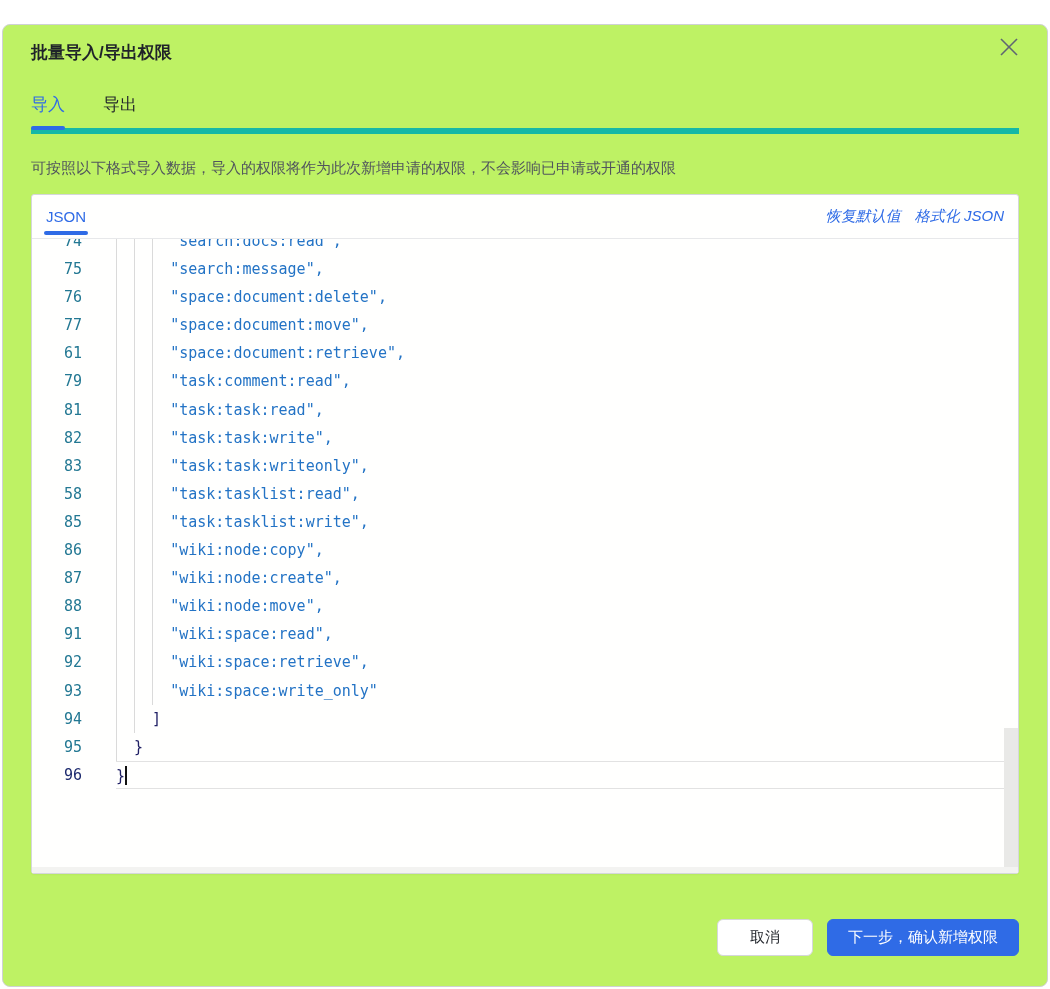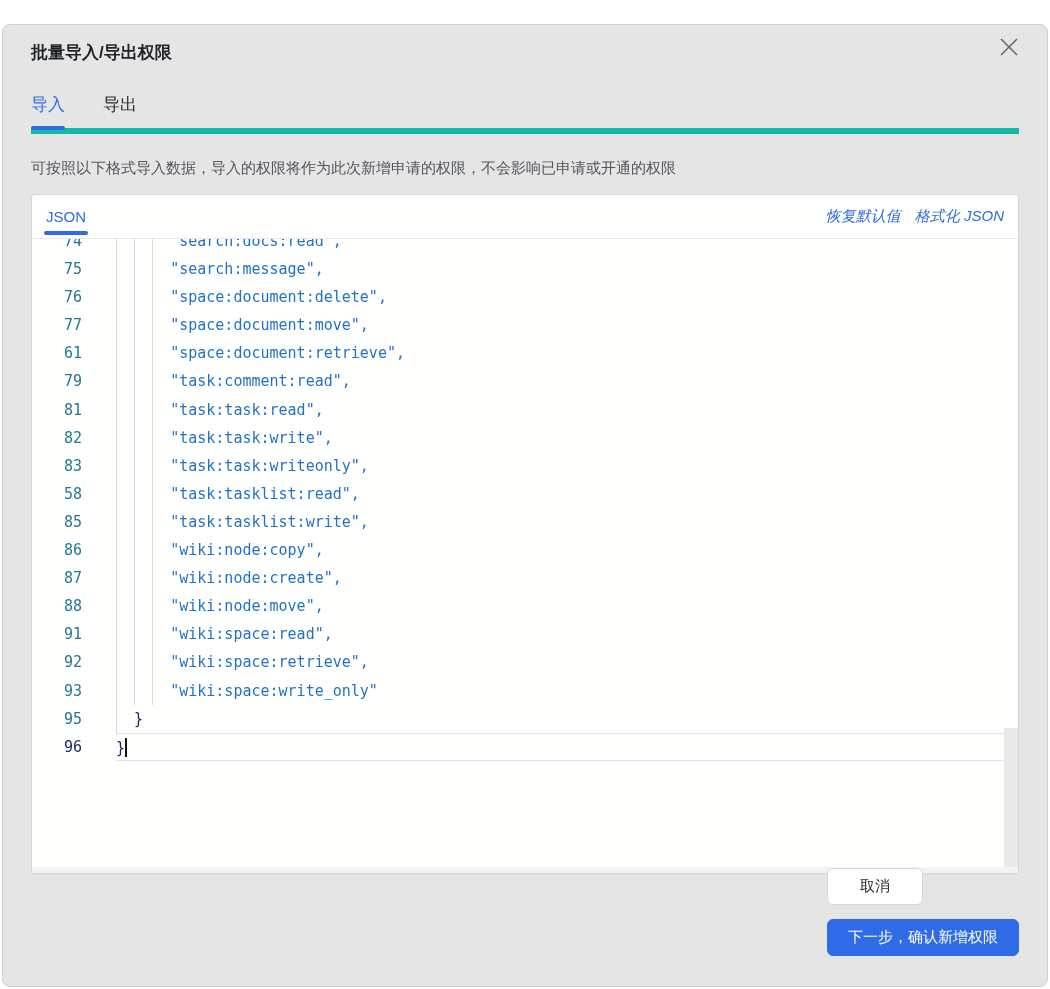--- a/index.html
+++ b/index.html
@@ -1,20 +1,20 @@
 <!DOCTYPE html>
 <html style="--accent: #2f6be6;"><head>
 <meta charset="utf-8">
 <style>
   * { margin:0; padding:0; box-sizing:border-box; }
   html,body { width:1050px; height:989px; background:#fff; font-family:"Liberation Sans", sans-serif; overflow:hidden; }
 
   .dialog {
     position:absolute; left:2px; right:2px; top:24px; bottom:2px;
-    background:#e5e5e5; border:1px solid #cfd1d4; border-radius:8px;
+    background:#bef264; border:1px solid #cfd1d4; border-radius:8px;
   }
   .dialog-inner { position:relative; height:100%; padding:16px 28px 0 28px; }
 
   .dlg-title { font-size:17px; font-weight:700; color:#1f2329; line-height:24px; }
 
   .close-btn { position:absolute; top:8px; right:24px; width:28px; height:28px;
     display:flex; align-items:center; justify-content:center; cursor:pointer; }
 
   
   .tabs { display:flex; gap:38px; margin-top:28px; border-bottom:6px solid #14b8a6; }
@@ -49,21 +49,21 @@
   .tok-brk { color:#202065; }
   .code-row.active .ln { color:#1d2a6e; }
   .code-row.active .code-cell { border-top:1px solid #e2e2e2; border-bottom:1px solid #e2e2e2; }
   .caret { display:inline-block; width:2px; height:19px; background:#111; vertical-align:-4px; }
 
   .vscroll-thumb { position:absolute; right:0; top:489px; width:14px; height:145px;
     background:#e9e9e7; }
   .hscroll { position:absolute; left:0; right:0; bottom:0; height:6px; background:#f3f3f1; }
 
   
-  .footer { position:absolute; right:28px; bottom:30px; display:flex; gap:14px;flex-direction:column; }
+  .footer { position:absolute; right:28px; bottom:30px; display:flex; gap:14px; }
   .btn { height:37px; border-radius:6px; font-size:15px; display:flex; align-items:center;
     justify-content:center; cursor:pointer; font-family:"Liberation Sans", sans-serif; }
   .btn-cancel { width:96px; background:#fff; border:1px solid #d5d7da; color:#1f2329; }
   .btn-primary { padding:0 20px; background:var(--accent); border:1px solid var(--accent); color:#fff; }
 </style>
 </head>
 <body>
 
 <div class="dialog">
   <div class="dialog-inner">
@@ -164,20 +164,24 @@
             </div>
             <div class="code-row">
               <span class="ln">92</span>
               <span class="code-cell"><i class="guide" style="left: 0ch;"></i><i class="guide" style="left: 2ch;"></i><i class="guide" style="left: 4ch;"></i><span class="tok-str">      "wiki:space:retrieve",</span></span>
             </div>
             <div class="code-row">
               <span class="ln">93</span>
               <span class="code-cell"><i class="guide" style="left: 0ch;"></i><i class="guide" style="left: 2ch;"></i><i class="guide" style="left: 4ch;"></i><span class="tok-str">      "wiki:space:write_only"</span></span>
             </div>
             <div class="code-row">
+              <span class="ln">94</span>
+              <span class="code-cell"><i class="guide" style="left: 0ch;"></i><i class="guide" style="left: 2ch;"></i><span class="tok-brk">    ]</span></span>
+            </div>
+            <div class="code-row">
               <span class="ln">95</span>
               <span class="code-cell"><i class="guide" style="left: 0ch;"></i><span class="tok-brk">  }</span></span>
             </div>
             <div class="code-row active">
               <span class="ln">96</span>
               <span class="code-cell"><span class="tok-brk">}</span><i class="caret"></i></span>
             </div>
           </div>
         <div class="vscroll-thumb"></div>
         <div class="hscroll"></div>

